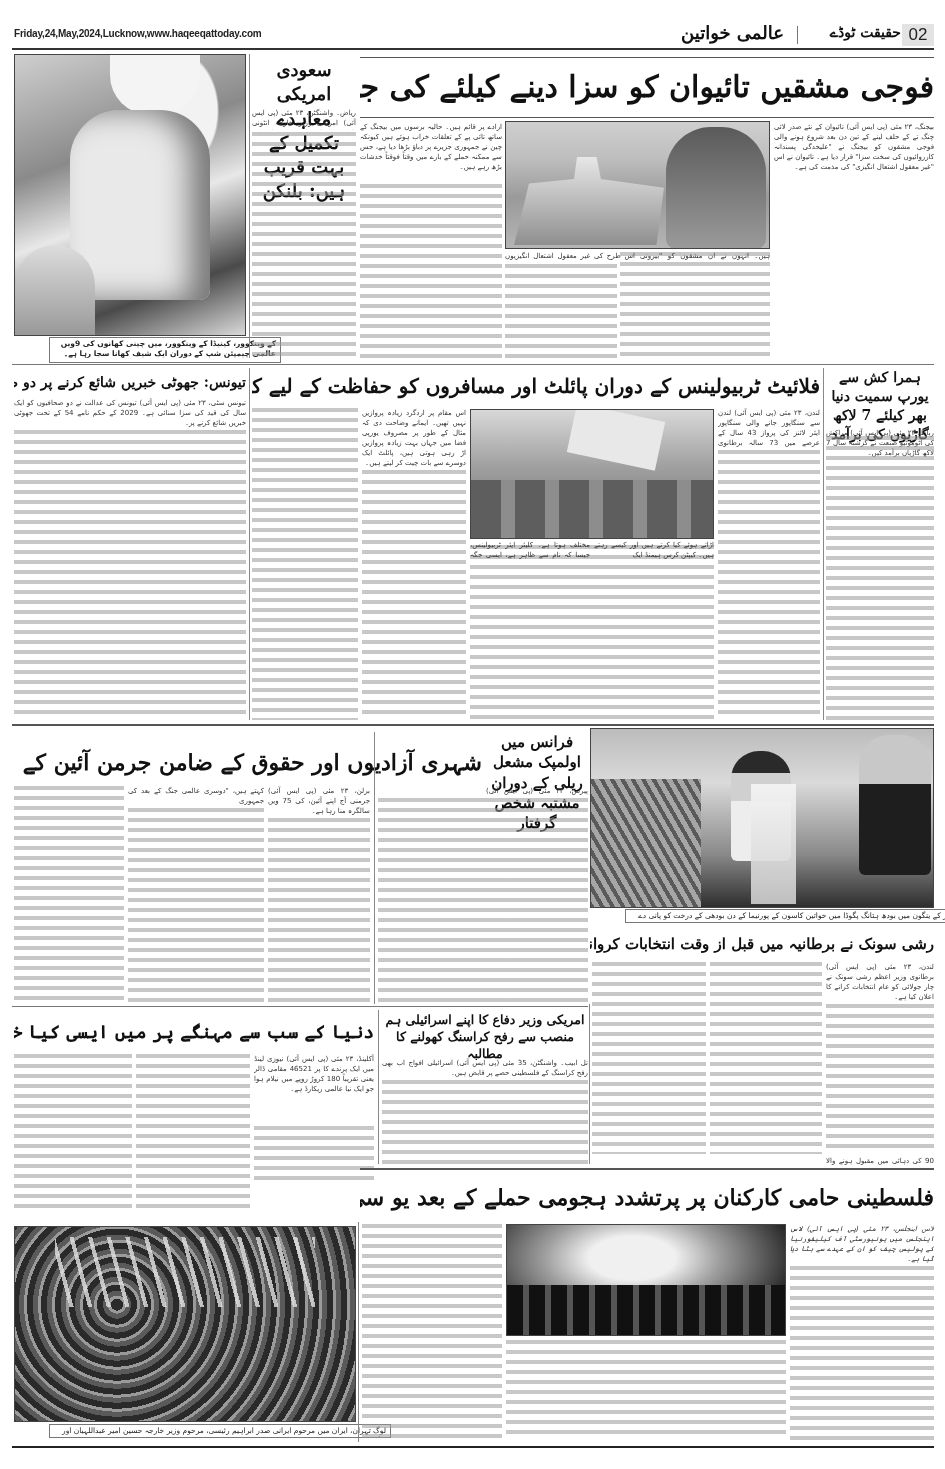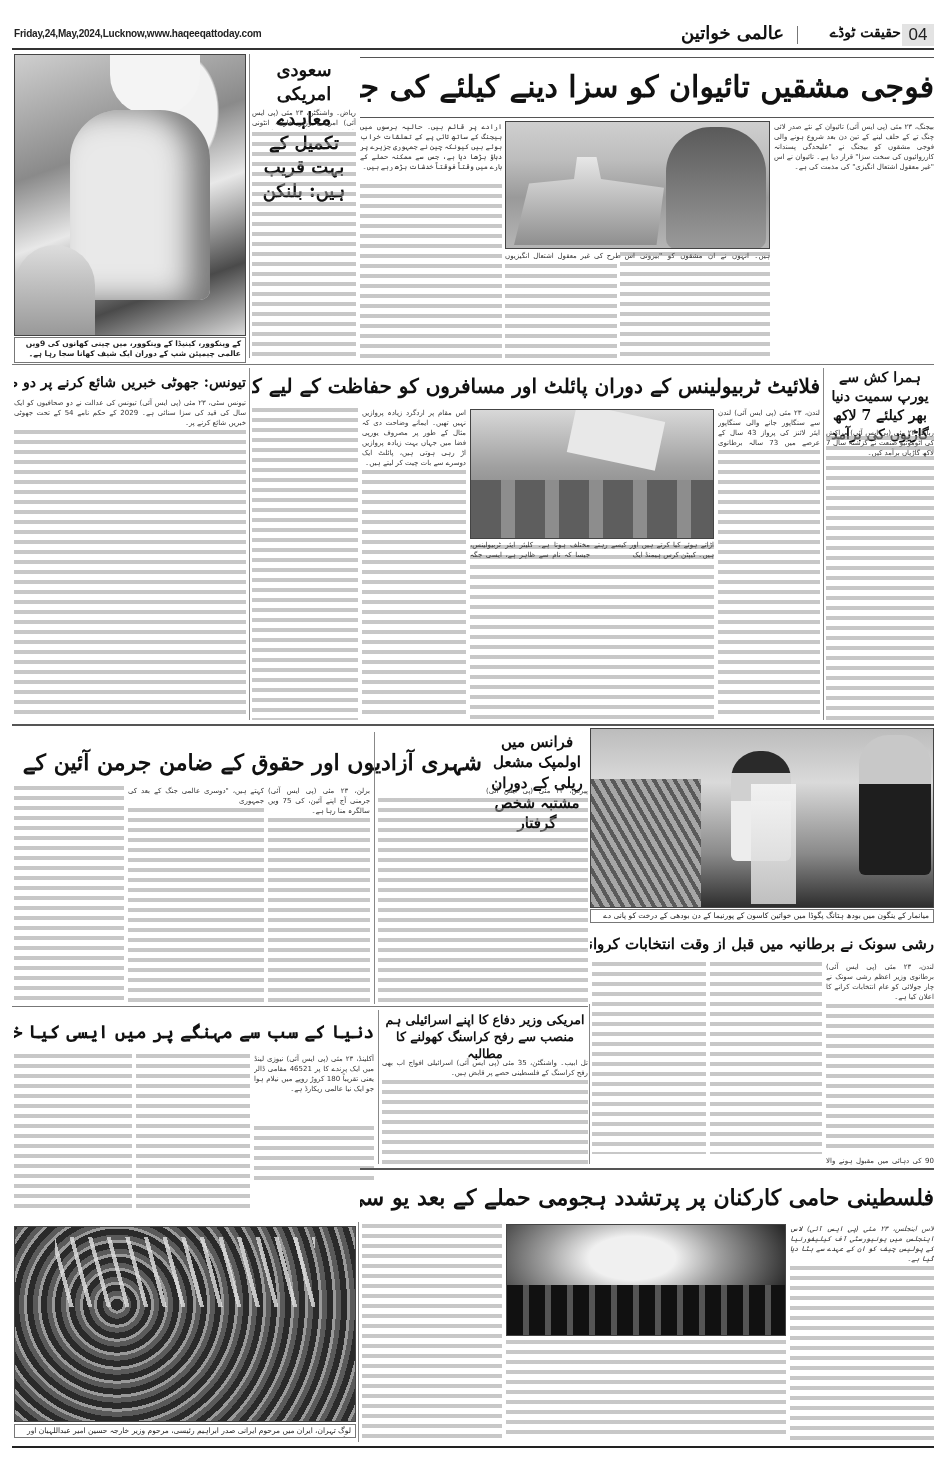--- a/index.html
+++ b/index.html
@@ -25,52 +25,52 @@
   .hl-sub { position: absolute; direction: rtl; text-align: center; font-family: "DejaVu Serif", serif; color: #111; line-height: 1.35; }
 
   
   .col { position: absolute; overflow: hidden;
     background-image: repeating-linear-gradient(to bottom, #9a9a9a 0px, #9a9a9a 4px, transparent 4px, transparent 10px);
     opacity: 0.55; }
   .col-text { position: absolute; direction: rtl; text-align: justify; font-size: 7px; line-height: 10px; color: #333; overflow: hidden; }
 
   
   .photo { position: absolute; overflow: hidden; border: 1px solid #444; }
-  .caption { position: absolute; direction: rtl; text-align: right; font-size: 7.5px; color: #222; background: #fff; border: 1px solid #777; padding: 1px 4px; line-height: 10px; overflow: hidden; }
+  .caption { position: absolute; direction: rtl; text-align: right; font-size: 7.5px; color: #222; background: #fff; border: 1px solid #777; padding: 1px 4px; line-height: 10px; overflow: hidden; margin-left: 35px; }
 </style>
 </head>
 <body>
 
 <div class="masthead">
   <div class="dateline">Friday,24,May,2024,Lucknow,www.haqeeqattoday.com</div>
   <div class="section-title">عالمی خواتین</div>
   <div class="brand-sep"></div>
   <div class="brand">حقیقت ٹوڈے</div>
-  <div class="page-no">04</div>
+  <div class="page-no">02</div>
 </div>
 <div class="rule-top"></div>
 
 <div class="photo" style="left:14px; top:54px; width:232px; height:282px; background: radial-gradient(ellipse at 70% 20%, #f2f2f2 0 18%, transparent 19%), linear-gradient(160deg, #cfcfcf 0%, #8a8a8a 35%, #e8e8e8 55%, #4a4a4a 80%, #dadada 100%);">
   <div class="abs" style="left:95px; top:0; width:90px; height:60px; background:#f4f4f4; border-radius:0 0 40px 40px;"></div>
   <div class="abs" style="left:55px; top:55px; width:140px; height:190px; background:#e9e9e9; border-radius:50px 50px 10px 10px; box-shadow: inset -20px 0 30px #777;"></div>
   <div class="abs" style="left:0; top:190px; width:80px; height:90px; background:linear-gradient(#ddd,#999); border-radius:40px 40px 0 0;"></div>
 </div>
 <div class="caption" style="left:14px; top:337px; width:232px; height:26px; font-weight:bold;">کے وینکوور، کینیڈا کے وینکوور، میں چینی کھانوں کی 9ویں عالمی چیمپئن شپ کے دوران ایک شیف کھانا سجا رہا ہے۔</div>
 
 <div class="vr" style="left:249px; top:54px; height:304px;"></div>
 <div class="hl-sub" style="left:252px; top:58px; width:104px; font-size:18px; font-weight:bold;">سعودی امریکی معاہدے تکمیل کے بہت قریب ہیں: بلنکن</div>
 <div class="col-text" style="left:252px; top:108px; width:104px; height:22px;">ریاض۔ واشنگٹن، ۲۳ مئی (پی ایس آئی) امریکی وزیر خارجہ انٹونی بلنکن نے کہا ہے کہ سعودی امریکی معاہدے ہفتوں کے</div>
 <div class="col" style="left:252px; top:132px; width:104px; height:226px;"></div>
 
 <div class="hl" style="left:360px; top:58px; width:574px; height:58px; font-size:30px; line-height:58px;">فوجی مشقیں تائیوان کو سزا دینے کیلئے کی جارہی ہیں: چین</div>
 <div class="hr" style="left:360px; top:57px; width:574px; height:1px;"></div>
 <div class="hr" style="left:360px; top:117px; width:574px; height:1px;"></div>
 
 <div class="col-text" style="left:774px; top:122px; width:160px; height:236px;">بیجنگ، ۲۳ مئی (پی ایس آئی) تائیوان کے نئے صدر لائی چنگ تے کے حلف لینے کے تین دن بعد شروع ہونے والی فوجی مشقوں کو بیجنگ نے "علیحدگی پسندانہ کارروائیوں کی سخت سزا" قرار دیا ہے۔ تائیوان نے اس "غیر معقول اشتعال انگیزی" کی مذمت کی ہے۔</div>
-<div class="col-text" style="left:360px; top:122px; width:142px; height:60px;font-family:Liberation Serif, serif;">ارادے پر قائم ہیں۔ حالیہ برسوں میں بیجنگ کے ساتھ تائی پے کے تعلقات خراب ہوئے ہیں کیونکہ چین نے جمہوری جزیرے پر دباؤ بڑھا دیا ہے، جس سے ممکنہ حملے کے بارے میں وقتاً فوقتاً خدشات بڑھ رہے ہیں۔</div>
+<div class="col-text" style="left:360px; top:122px; width:142px; height:60px;">ارادے پر قائم ہیں۔ حالیہ برسوں میں بیجنگ کے ساتھ تائی پے کے تعلقات خراب ہوئے ہیں کیونکہ چین نے جمہوری جزیرے پر دباؤ بڑھا دیا ہے، جس سے ممکنہ حملے کے بارے میں وقتاً فوقتاً خدشات بڑھ رہے ہیں۔</div>
 <div class="col" style="left:360px; top:184px; width:142px; height:174px;"></div>
 <div class="col" style="left:620px; top:252px; width:150px; height:106px;"></div>
 <div class="col" style="left:505px; top:264px; width:112px; height:94px;"></div>
 
 <div class="photo" style="left:505px; top:121px; width:265px; height:128px; background: linear-gradient(180deg, #cfcfcf 0%, #bdbdbd 30%, #9a9a9a 60%, #b5b5b5 100%);">
   <div class="abs" style="left:8px; top:35px; width:150px; height:88px; background:linear-gradient(#e7e7e7,#8f8f8f); clip-path: polygon(10% 30%, 40% 25%, 42% 0, 55% 0, 58% 25%, 100% 35%, 95% 100%, 0 100%);"></div>
   <div class="abs" style="left:160px; top:5px; width:100px; height:122px; background:linear-gradient(#5a5a5a,#9a9a9a); border-radius:45px 45px 10px 10px;"></div>
 </div>
 <div class="col-text" style="left:640px; top:251px; width:130px; height:10px;">ہیں۔ انہوں نے ان مشقوں کو "بیرونی طاقتوں کی مداخلت</div>
 <div class="col-text" style="left:505px; top:251px; width:130px; height:10px;">اس طرح کی غیر معقول اشتعال انگیزیوں اور اقدامات کی</div>

